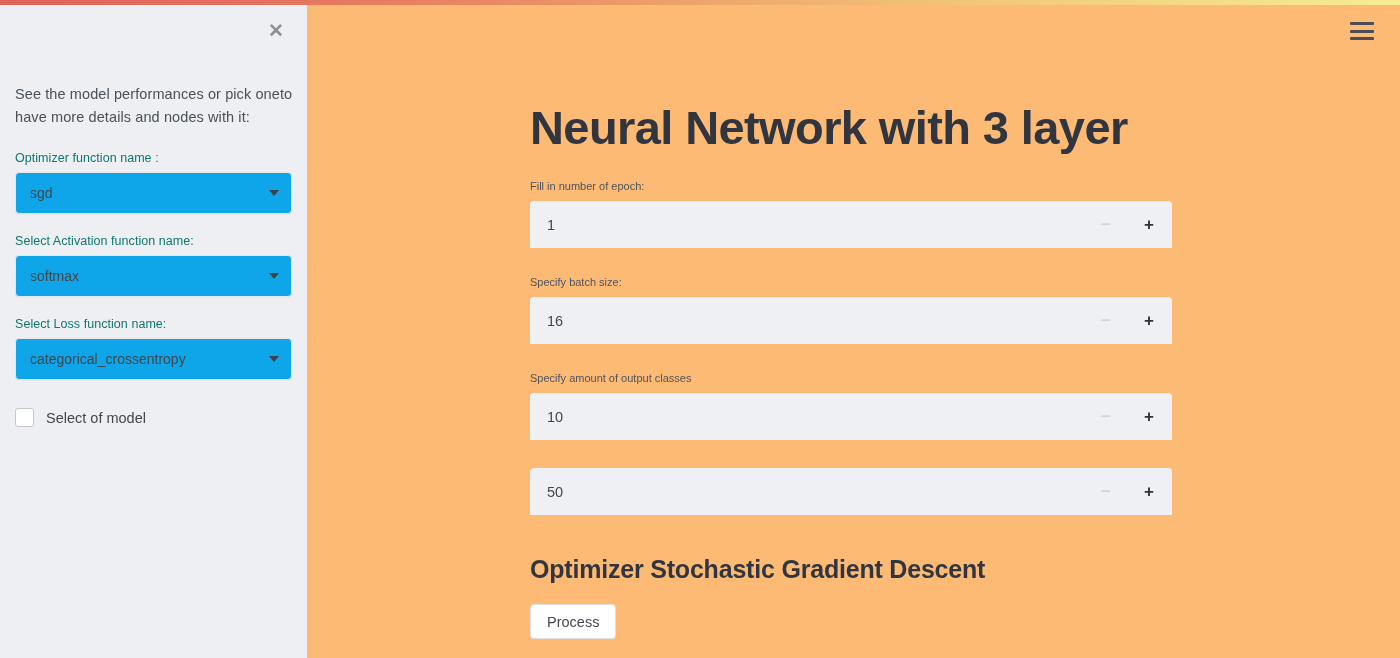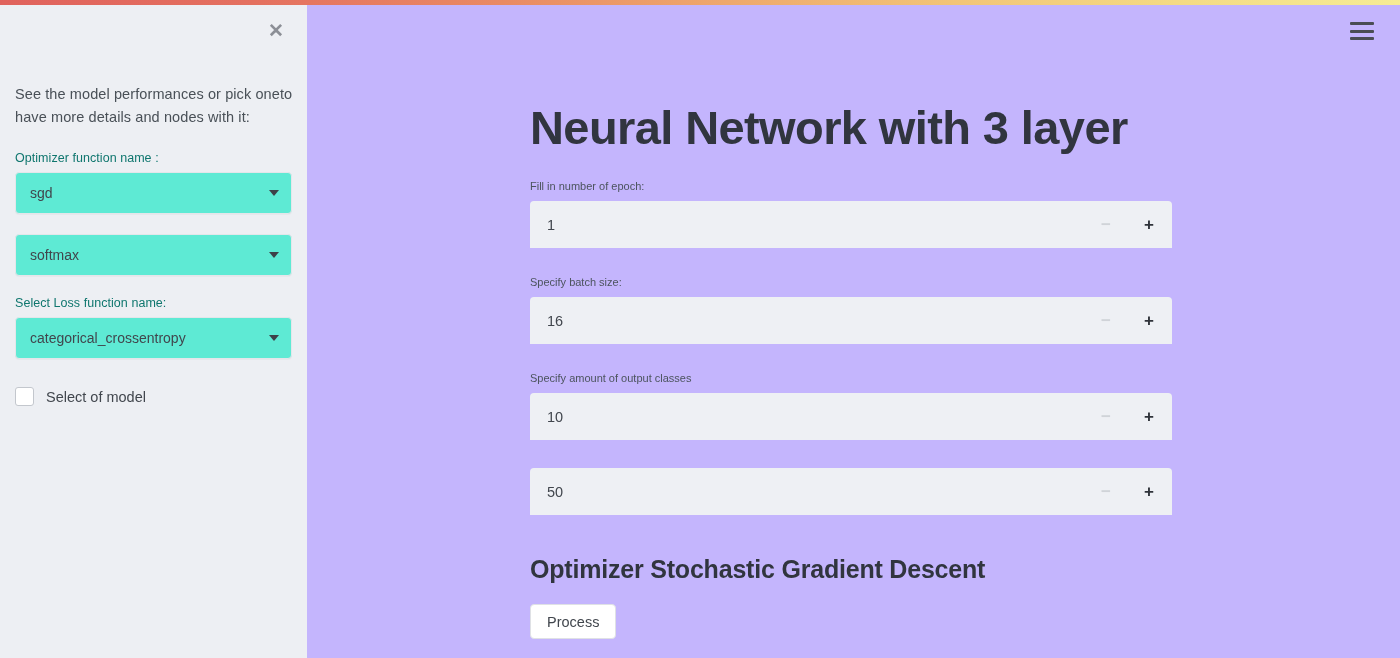--- a/index.html
+++ b/index.html
@@ -88,21 +88,21 @@
   .select-wrap {
     position: relative;
     width: 277px;
     height: 42px;
     margin-bottom: 20px;
   }
 
   .select-box {
     width: 100%;
     height: 100%;
-    background: #5eead4;
+    background: #0ea5e9;
     border: 1px solid #e4e6ea;
     border-radius: 4px;
     display: flex;
     align-items: center;
     padding: 0 28px 0 14px;
     font-size: 14px;
     color: #41464d;
     cursor: pointer;
     box-shadow: 0 1px 1px rgba(16,22,26,0.03);
   }
@@ -141,21 +141,21 @@
     color: #41464d;
   }
 
   
   .main {
     position: absolute;
     top: 5px;
     left: 307px;
     width: 1093px;
     height: 653px;
-    background: #c4b5fd;
+    background: #fdba74;
   }
 
   .hamburger {
     position: absolute;
     top: 17px;
     right: 26px;
     width: 24px;
     height: 18px;
     display: flex;
     flex-direction: column;
@@ -284,20 +284,21 @@
     <div class="sidebar-body">
 
       <p class="sidebar-intro">See the model performances or pick oneto have more details and nodes with it:</p>
 
       <div class="field-label">Optimizer function name :</div>
       <div class="select-wrap">
         <div class="select-box">sgd</div>
         <span class="select-arrow"></span>
       </div>
 
+      <div class="field-label">Select Activation function name:</div>
       <div class="select-wrap">
         <div class="select-box">softmax</div>
         <span class="select-arrow"></span>
       </div>
 
       <div class="field-label">Select Loss function name:</div>
       <div class="select-wrap">
         <div class="select-box">categorical_crossentropy</div>
         <span class="select-arrow"></span>
       </div>

